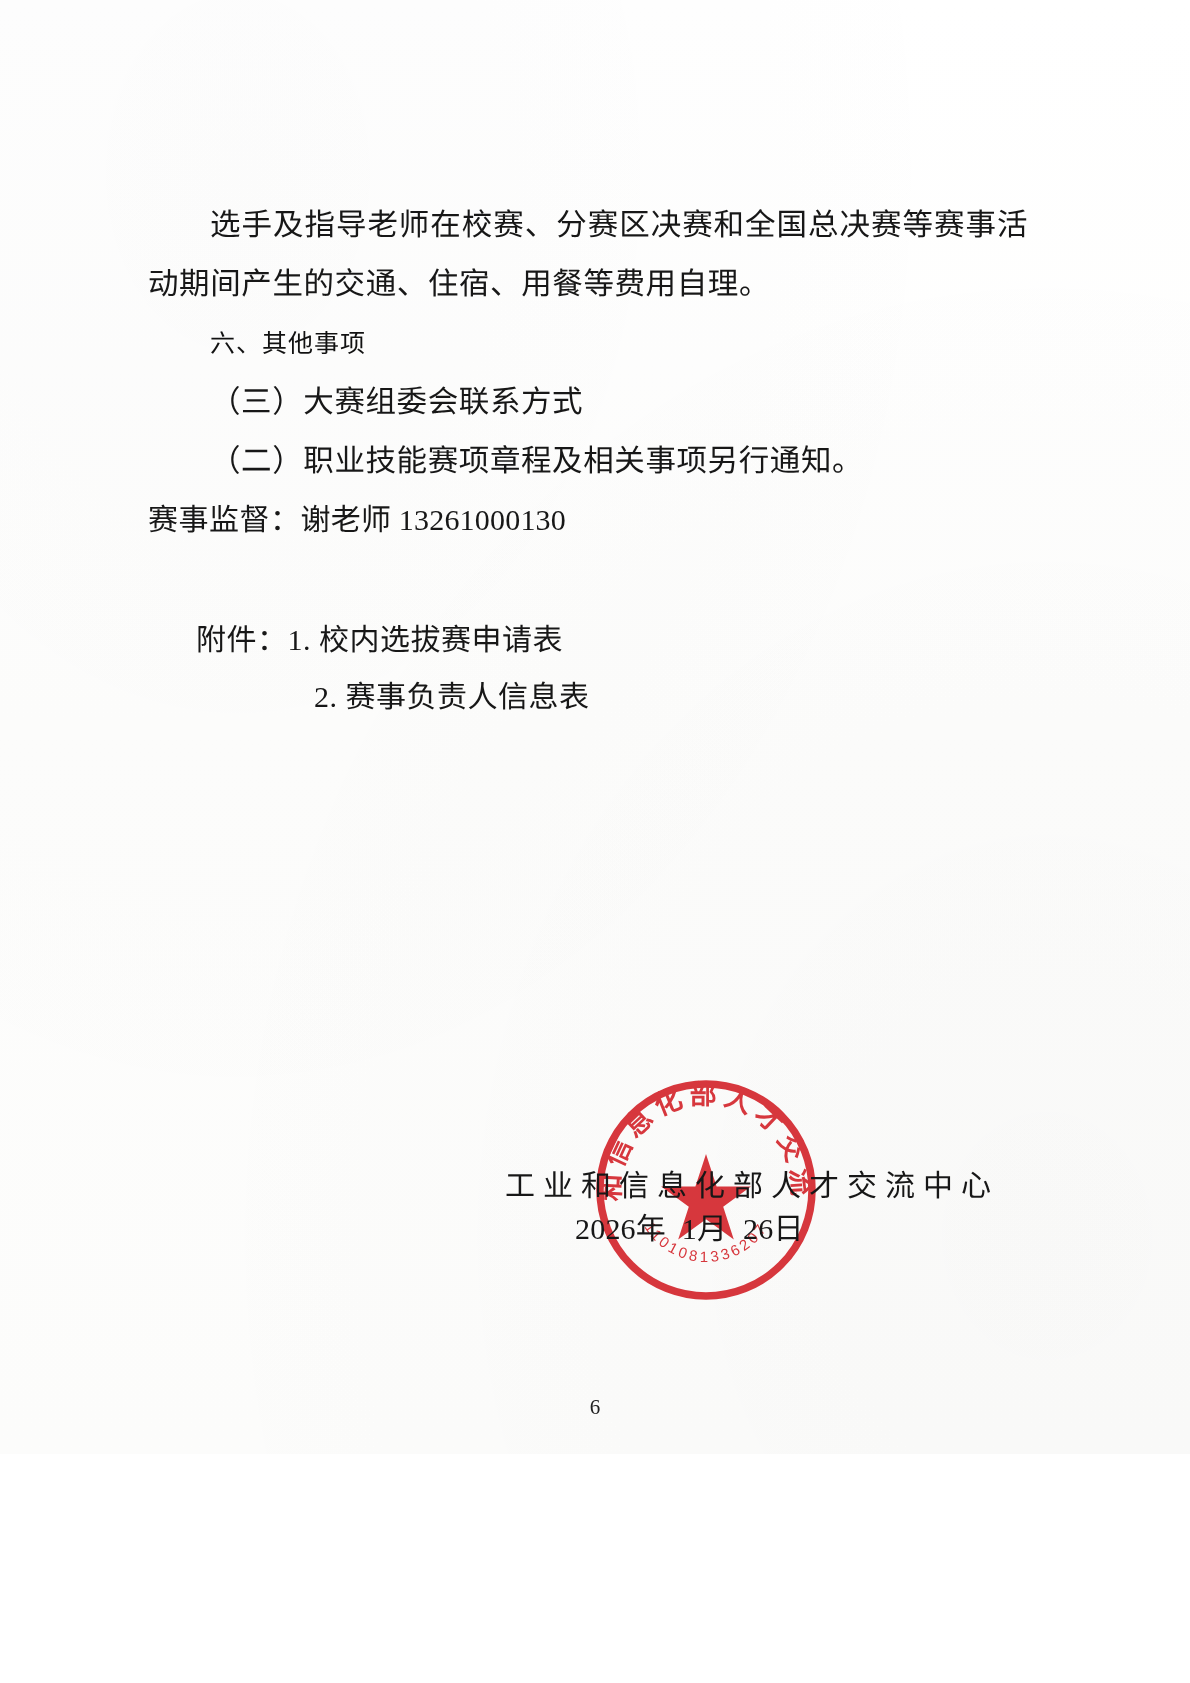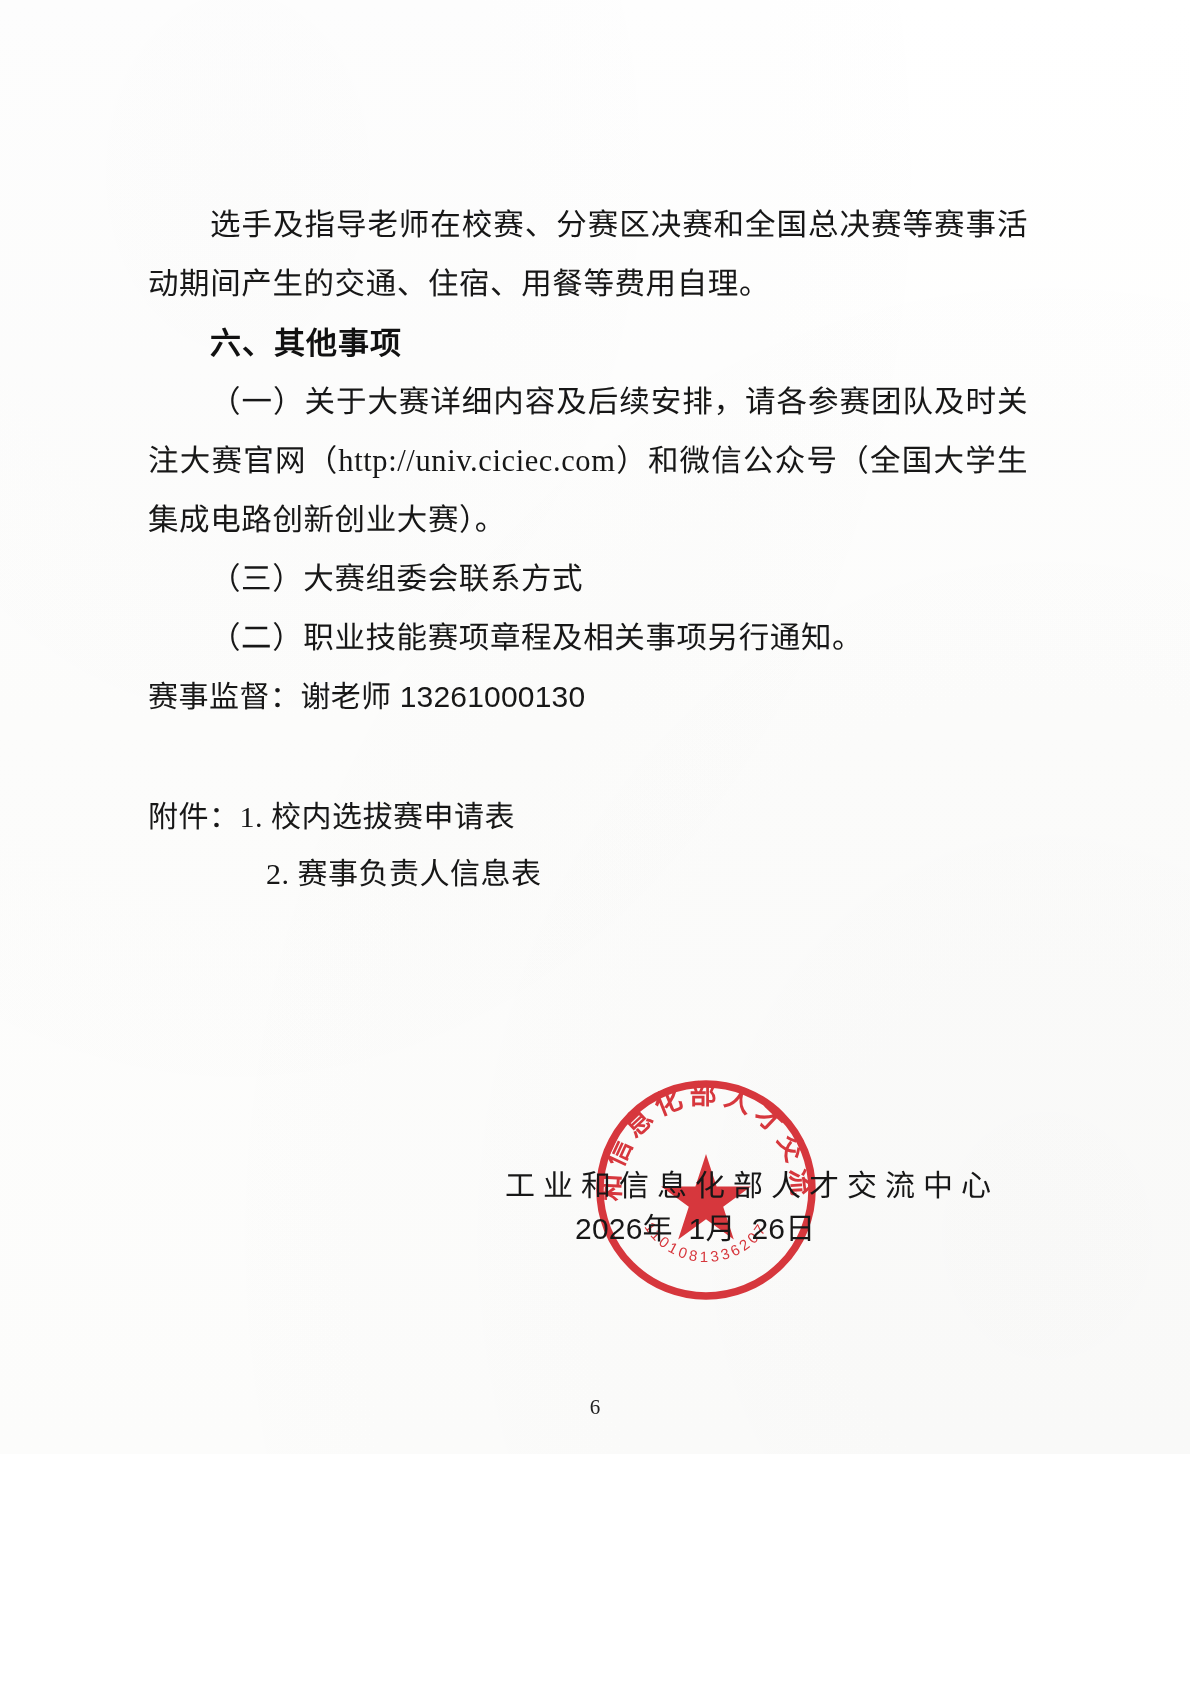--- a/index.html
+++ b/index.html
@@ -42,41 +42,42 @@
     letter-spacing: 0.6px;
     text-align: justify;
     text-justify: inter-ideograph;
     margin: 0 0 0 0;
     color: #171717;
   }
   .para.indent {
     text-indent: 62px;
   }
   .heading {
-    font-size: 31px;
+    font-size: 25px;
     line-height: 59px;
-    font-weight: bold;
+    font-weight: normal;
     letter-spacing: 1px;
     margin: 0;
     text-indent: 62px;
     color: #111111;
   }
   .contact-line {
     font-size: 30px;
     line-height: 58px;
     margin: 0;
     letter-spacing: 0.5px;
     color: #171717;
   }
   .latin {
-    font-family: Liberation Sans, sans-serif;
+    font-family: Liberation Serif, serif;
     letter-spacing: 0.2px;
   }
   .attach-block {
     margin-top: 62px;
+    margin-left: 48px;
   }
   .attach-line {
     font-size: 30px;
     line-height: 57px;
     margin: 0;
     letter-spacing: 0.5px;
     color: #171717;
   }
   .attach-line.sub {
     padding-left: 118px;
@@ -140,21 +141,20 @@
 
 <div class="page">
   <div class="scan-tint"></div>
 
   <div class="content">
 
     <p class="para indent">选手及指导老师在校赛、分赛区决赛和全国总决赛等赛事活动期间产生的交通、住宿、用餐等费用自理。</p>
 
     <h2 class="heading">六、其他事项</h2>
 
-    <p class="para indent">（一）关于大赛详细内容及后续安排，请各参赛团队及时关注大赛官网（http://univ.ciciec.com）和微信公众号（全国大学生集成电路创新创业大赛）。</p>
 
     <p class="para indent">（三）大赛组委会联系方式</p>
 
     <p class="para indent">（二）职业技能赛项章程及相关事项另行通知。</p>
 
     <p class="contact-line">
       <span>赛事监督：</span><span class="latin">谢老师  13261000130</span>
     </p>
 
 

